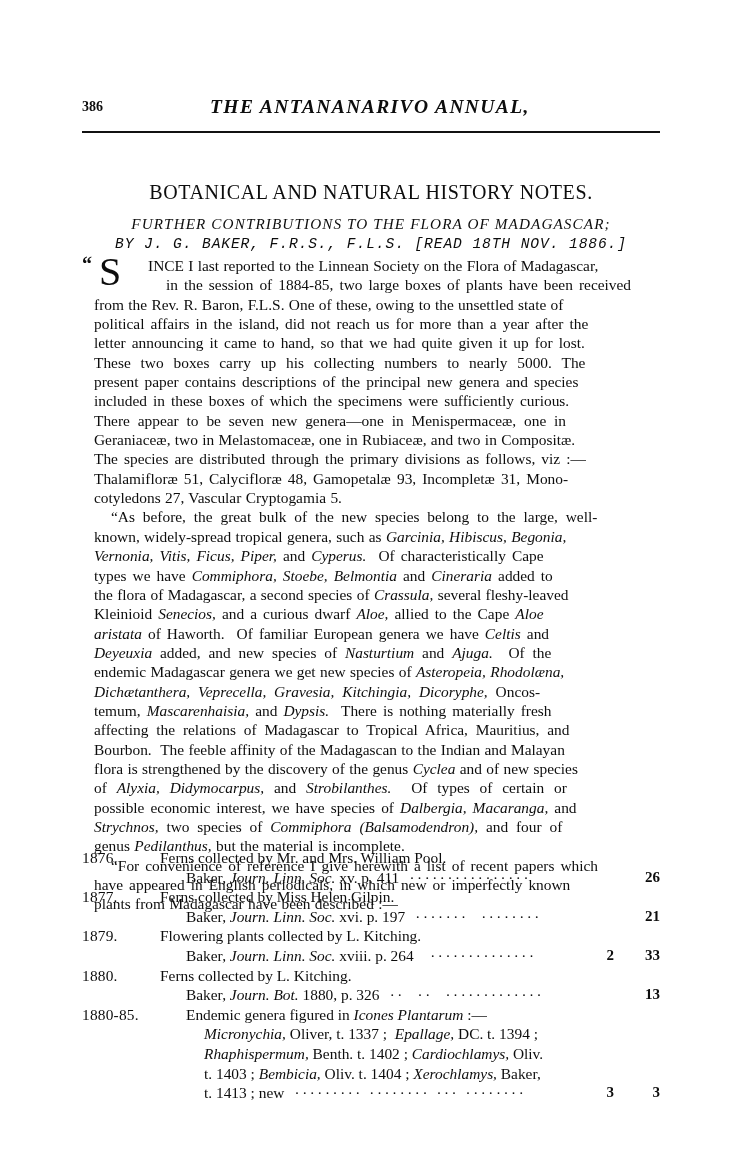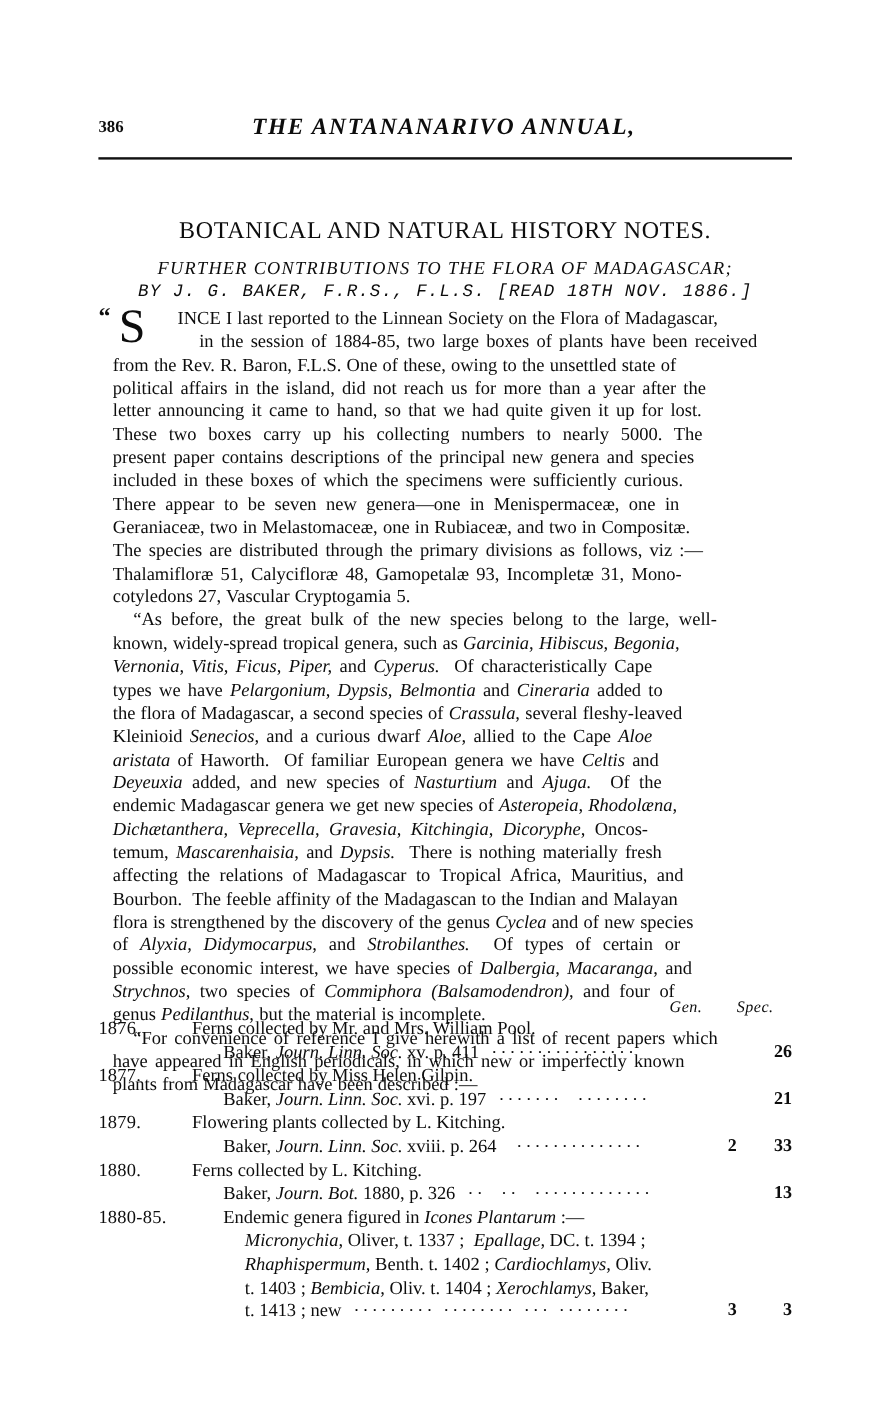--- a/index.html
+++ b/index.html
@@ -221,21 +221,21 @@
     <div class="ln j2">included in these boxes of which the specimens were sufficiently curious.</div>
     <div class="ln j3">There appear to be seven new genera—one in Menispermaceæ, one in</div>
     <div class="ln j1">Geraniaceæ, two in Melastomaceæ, one in Rubiaceæ, and two in Compositæ.</div>
     <div class="ln j2">The species are distributed through the primary divisions as follows, viz :—</div>
     <div class="ln j2">Thalamifloræ 51, Calycifloræ 48, Gamopetalæ 93, Incompletæ 31, Mono-</div>
     <div class="ln j1">cotyledons 27, Vascular Cryptogamia 5.</div>
 
     <div class="ln j3 indent">“As before, the great bulk of the new species belong to the large, well-</div>
     <div class="ln j1">known, widely-spread tropical genera, such as <i>Garcinia, Hibiscus, Begonia,</i></div>
     <div class="ln j2"><i>Vernonia, Vitis, Ficus, Piper,</i> and <i>Cyperus.</i>&nbsp; Of characteristically Cape</div>
-    <div class="ln j2">types we have <i>Pelargonium, Dypsis, Belmontia</i> and <i>Cineraria</i> added to</div>
+    <div class="ln j2">types we have <i>Commiphora, Stoebe, Belmontia</i> and <i>Cineraria</i> added to</div>
     <div class="ln j1">the flora of Madagascar, a second species of <i>Crassula,</i> several fleshy-leaved</div>
     <div class="ln j2">Kleinioid <i>Senecios,</i> and a curious dwarf <i>Aloe,</i> allied to the Cape <i>Aloe</i></div>
     <div class="ln j2"><i>aristata</i> of Haworth.&nbsp; Of familiar European genera we have <i>Celtis</i> and</div>
     <div class="ln j3"><i>Deyeuxia</i> added, and new species of <i>Nasturtium</i> and <i>Ajuga.</i>&nbsp; Of the</div>
     <div class="ln j1">endemic Madagascar genera we get new species of <i>Asteropeia, Rhodolæna,</i></div>
     <div class="ln j3"><i>Dichætanthera, Veprecella, Gravesia, Kitchingia, Dicoryphe,</i> Oncos-</div>
     <div class="ln j2">temum, <i>Mascarenhaisia,</i> and <i>Dypsis.</i>&nbsp; There is nothing materially fresh</div>
     <div class="ln j3">affecting the relations of Madagascar to Tropical Africa, Mauritius, and</div>
     <div class="ln j1">Bourbon.&nbsp; The feeble affinity of the Madagascan to the Indian and Malayan</div>
     <div class="ln j1">flora is strengthened by the discovery of the genus <i>Cyclea</i> and of new species</div>
@@ -247,23 +247,20 @@
     <div class="ln j2 indent">“For convenience of reference I give herewith a list of recent papers which</div>
     <div class="ln j2">have appeared in English periodicals, in which new or imperfectly known</div>
     <div class="ln j1">plants from Madagascar have been described :—</div>
   </div>
 
   <div class="dropcap-wrap">
     <span class="quotes">“</span>
     <span class="dropcap">S</span>
   </div>
 
-  <div class="colhead">
-    <span class="gen">Gen.</span><span class="spec">Spec.</span>
-  </div>
 
   <div class="biblio">
 
     <div class="bl">
       <span class="year">1876.</span><span class="bt">Ferns collected by Mr. and Mrs. William Pool.</span>
     </div>
     <div class="bl ref-indent">
       <span>Baker, <i>Journ. Linn. Soc.</i> xv. p. 411</span>
       <span class="leader">&nbsp;················</span>
       <span class="num spec">26</span>

